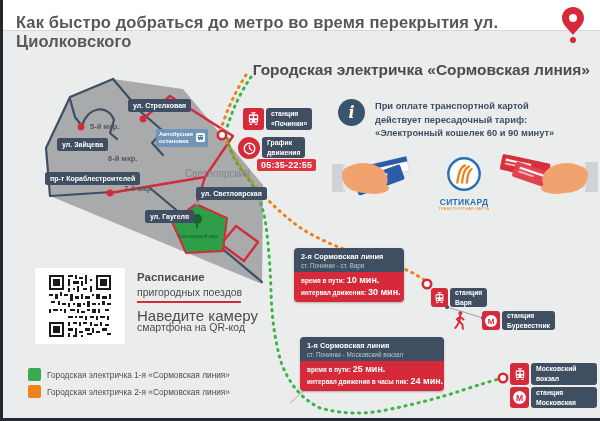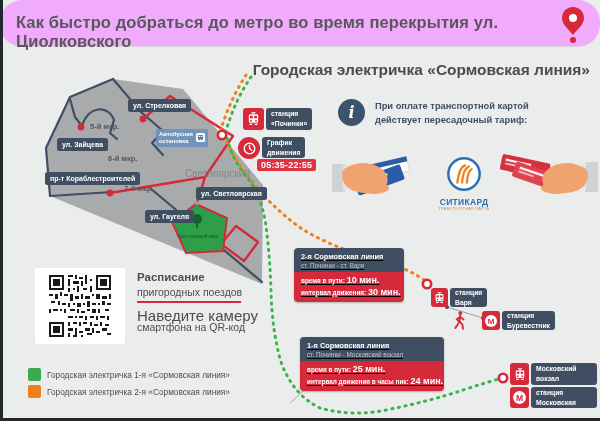--- a/index.html
+++ b/index.html
@@ -1,21 +1,21 @@
 <!DOCTYPE html>
 <html><head>
 <meta charset="utf-8">
 <style>
   html,body{margin:0;padding:0;background:#ebecec;}
   *{box-sizing:border-box;}
   .canvas{position:relative;width:600px;height:421px;background:#ebecec;overflow:hidden;
           font-family:"Liberation Sans","DejaVu Sans",sans-serif;}
   .canvas::before{content:"";position:absolute;left:0;top:0;width:3px;height:100%;background:#23282e;z-index:9;}
   .canvas::after{content:"";position:absolute;left:0;bottom:0;width:100%;height:3px;background:#23282e;z-index:9;}
-  .topbar{position:absolute;left:0;top:0;width:600px;height:47px;background:#f0abfc;border-bottom:1px solid #d7d8d9;z-index:5;border-radius:22px;}
+  .topbar{position:absolute;left:0;top:0;width:600px;height:31px;background:#ffffff;border-bottom:1px solid #d7d8d9;z-index:5;}
   .title{position:absolute;left:16px;top:13px;font-size:16.5px;font-weight:600;color:#58585a;letter-spacing:.1px;}
   .pin{position:absolute;right:14px;top:5px;}
   .subtitle{position:absolute;right:10px;top:61px;font-size:15.5px;font-weight:bold;color:#4b4c4e;z-index:4;text-align:center;}
   .maplayer{position:absolute;left:0;top:0;z-index:1;}
   .mbadge{position:absolute;background:#3f4e61;color:#fff;font-size:7px;font-weight:bold;
           padding:2.5px 5px;border-radius:2.5px;line-height:1.1;white-space:nowrap;z-index:3;}
   .mtext{position:absolute;font-size:7.5px;font-weight:bold;color:#55565a;z-index:3;white-space:nowrap;}
   .district-name{position:absolute;font-size:10px;color:#84868a;z-index:3;}
   .park-label{position:absolute;font-size:4.5px;color:#0f5c26;z-index:3;width:50px;text-align:center;}
   .bus-label{position:absolute;left:156px;top:129px;background:rgba(108,147,188,.93);border-radius:2px;
@@ -24,21 +24,21 @@
   .bus-icon{width:9px;height:9px;background:#fff;border-radius:1.5px;display:flex;align-items:center;justify-content:center;}
   .station{position:absolute;display:flex;gap:2px;align-items:stretch;z-index:3;}
   .tile{background:#d6293a;border-radius:3px;display:flex;align-items:center;justify-content:center;}
   .sbadge{background:#3f4e61;border-radius:3px;padding:2px 5px;color:#fff;font-size:6.8px;font-weight:bold;line-height:1.45;white-space:nowrap;display:flex;flex-direction:column;justify-content:center;}
   .timebadge{position:absolute;background:#e03140;color:#fff;font-weight:bold;font-size:9px;
              padding:1px 4px;border-radius:2px;z-index:3;letter-spacing:.2px;}
   .infoicon{position:absolute;left:338px;top:99px;width:27px;height:27px;border-radius:50%;background:#3a556b;
             color:#fff;display:flex;align-items:center;justify-content:center;z-index:3;
             font-family:"DejaVu Serif",serif;font-style:italic;font-weight:bold;font-size:16px;}
   .infotext{position:absolute;left:375px;top:100px;font-size:9.3px;font-weight:bold;color:#3c4f63;line-height:13.5px;z-index:3;}
-  .route-box{position:absolute;z-index:4;border-radius:4px;overflow:hidden;box-shadow:0 1px 2px rgba(0,0,0,.25);text-decoration:underline;}
+  .route-box{position:absolute;z-index:4;border-radius:4px;overflow:hidden;box-shadow:0 1px 2px rgba(0,0,0,.25);}
   .route-head{background:#3f4e61;padding:4px 7px 3px;}
   .route-title{color:#fff;font-size:7.4px;font-weight:bold;}
   .route-sub{color:#bcc7d1;font-size:6.4px;margin-top:1px;}
   .route-body{background:#d6293a;padding:3px 7px 4px;}
   .route-body .row{color:#fff;font-size:6.4px;font-weight:bold;line-height:10.5px;white-space:nowrap;}
   .route-body .val{font-size:9px;}
   .qrbox{position:absolute;left:35px;top:268px;width:90px;height:76px;background:#fff;border-radius:3px;z-index:3;
          display:flex;align-items:center;justify-content:center;}
   .qr-title{position:absolute;left:137px;top:271px;font-size:11.5px;font-weight:bold;color:#4c4d4f;z-index:3;}
   .qr-sub{position:absolute;left:137px;top:286px;font-size:10.5px;color:#4c4d4f;z-index:3;}
@@ -118,20 +118,21 @@
       <circle cx="13" cy="35" r="3" fill="#d6293a"></circle>
     </svg>
   </div>
 
   <div class="subtitle">Городская электричка «Сормовская линия»</div>
 
   <div class="infoicon">i</div>
   <div class="infotext">
     <div>При оплате транспортной картой</div>
     <div>действует пересадочный тариф:</div>
+    <div>«Электронный кошелек 60 и 90 минут»</div>
   </div>
 
   <svg class="hands" style="left:332px;top:147px" width="96" height="57" viewBox="0 0 96 57">
     <rect x="0" y="17" width="13" height="28" fill="#cfd3d6"></rect>
     <rect x="11" y="19" width="4" height="24" fill="#e3e6e8"></rect>
     <g transform="rotate(-13 55 24)">
         <rect x="30" y="14" width="47" height="15" rx="2" fill="#fdfdfd" stroke="#c8ccd0" stroke-width=".6"></rect>
         <rect x="30" y="14" width="47" height="5" fill="#2a5ca8"></rect>
       </g>
     <g transform="rotate(-20 50 33)">

